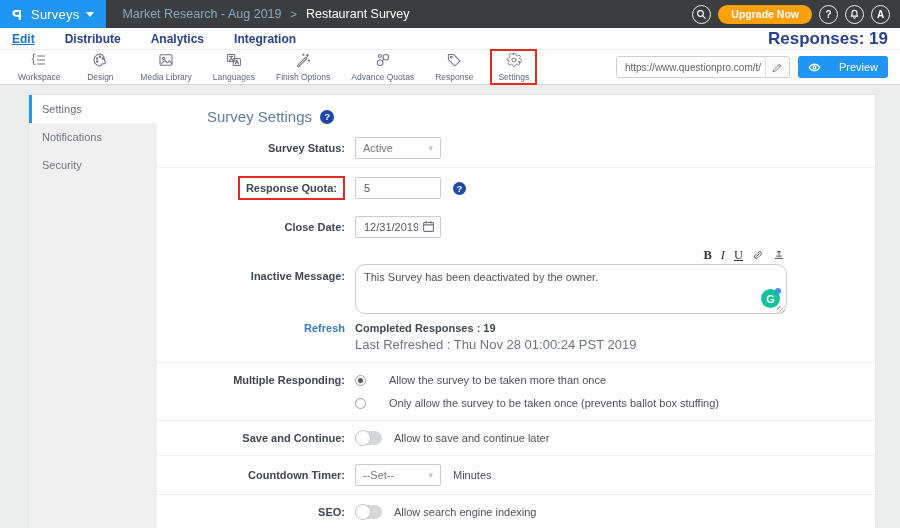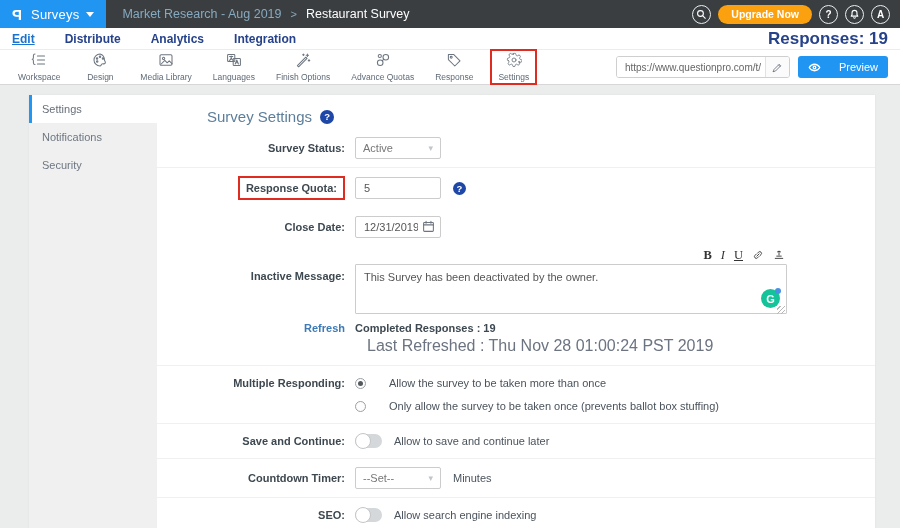--- a/index.html
+++ b/index.html
@@ -84,34 +84,34 @@
 
   .msg-col { display: flex; flex-direction: column; width: 432px; }
   .fmt-bar { display: flex; justify-content: flex-end; align-items: center; gap: 9px; height: 14px;
     margin-bottom: 2px; padding-right: 2px; }
   .fmt-btn { font-family: "Liberation Serif", serif; font-size: 12.5px; color: #333; cursor: pointer;
     line-height: 12px; }
   .fmt-b { font-weight: bold; }
   .fmt-i { font-style: italic; }
   .fmt-u { text-decoration: underline; }
   .ta-wrap { position: relative; }
-  .msg-area { width: 432px; height: 50px; border: 1px solid #ccc; border-radius: 1px; resize: none;
+  .msg-area { width: 432px; height: 50px; border: 1px solid #ccc; border-radius: 10px; resize: none;
     font-size: 11px; color: #555; padding: 6px 8px; outline: none; font-family: "Liberation Sans", sans-serif; }
   .grammarly { position: absolute; right: 7px; bottom: 10px; width: 19px; height: 19px; border-radius: 50%;
     background: #15c39a; color: #fff; font-size: 11px; font-weight: bold; display: flex; align-items: center;
     justify-content: center; cursor: pointer; }
   .grammarly::after { content: ""; position: absolute; top: -1px; right: -1px; width: 6px; height: 6px;
     border-radius: 50%; background: #4a90e2; }
   .resize-grip { position: absolute; right: 2px; bottom: 4px; width: 8px; height: 8px;
     background: repeating-linear-gradient(135deg, transparent 0 2px, #b8b8b8 2px 3px); cursor: nwse-resize; }
 
   .refresh-row { padding: 2px 20px 10px 0; }
   .refresh-link { color: #3d7ab8; font-size: 11px; cursor: pointer; }
   .resp-line1 { font-size: 11px; font-weight: bold; color: #3d4850; }
-  .resp-line2 { font-size: 16px; color: #6b7480; margin-top: 3px; margin-left: 12px; }
+  .resp-line2 { font-size: 13px; color: #6b7480; margin-top: 3px; }
 
   .radio-opt { display: flex; align-items: center; cursor: pointer; gap: 16px; }
   .radio-opt + .radio-opt { margin-top: 11px; }
   .radio { width: 11px; height: 11px; border: 1px solid #9aa0a6; border-radius: 50%; margin-right: 7px;
     position: relative; flex: 0 0 auto; background: #fdfdfd; }
   .radio.checked::after { content: ""; position: absolute; left: 2px; top: 2px; width: 5px; height: 5px;
     border-radius: 50%; background: #55595d; }
   .opt-text, .ctrl-text { font-size: 11px; color: #4a535c; }
 
   .toggle { width: 27px; height: 14px; border-radius: 7px; background: #d5d8da; position: relative;

